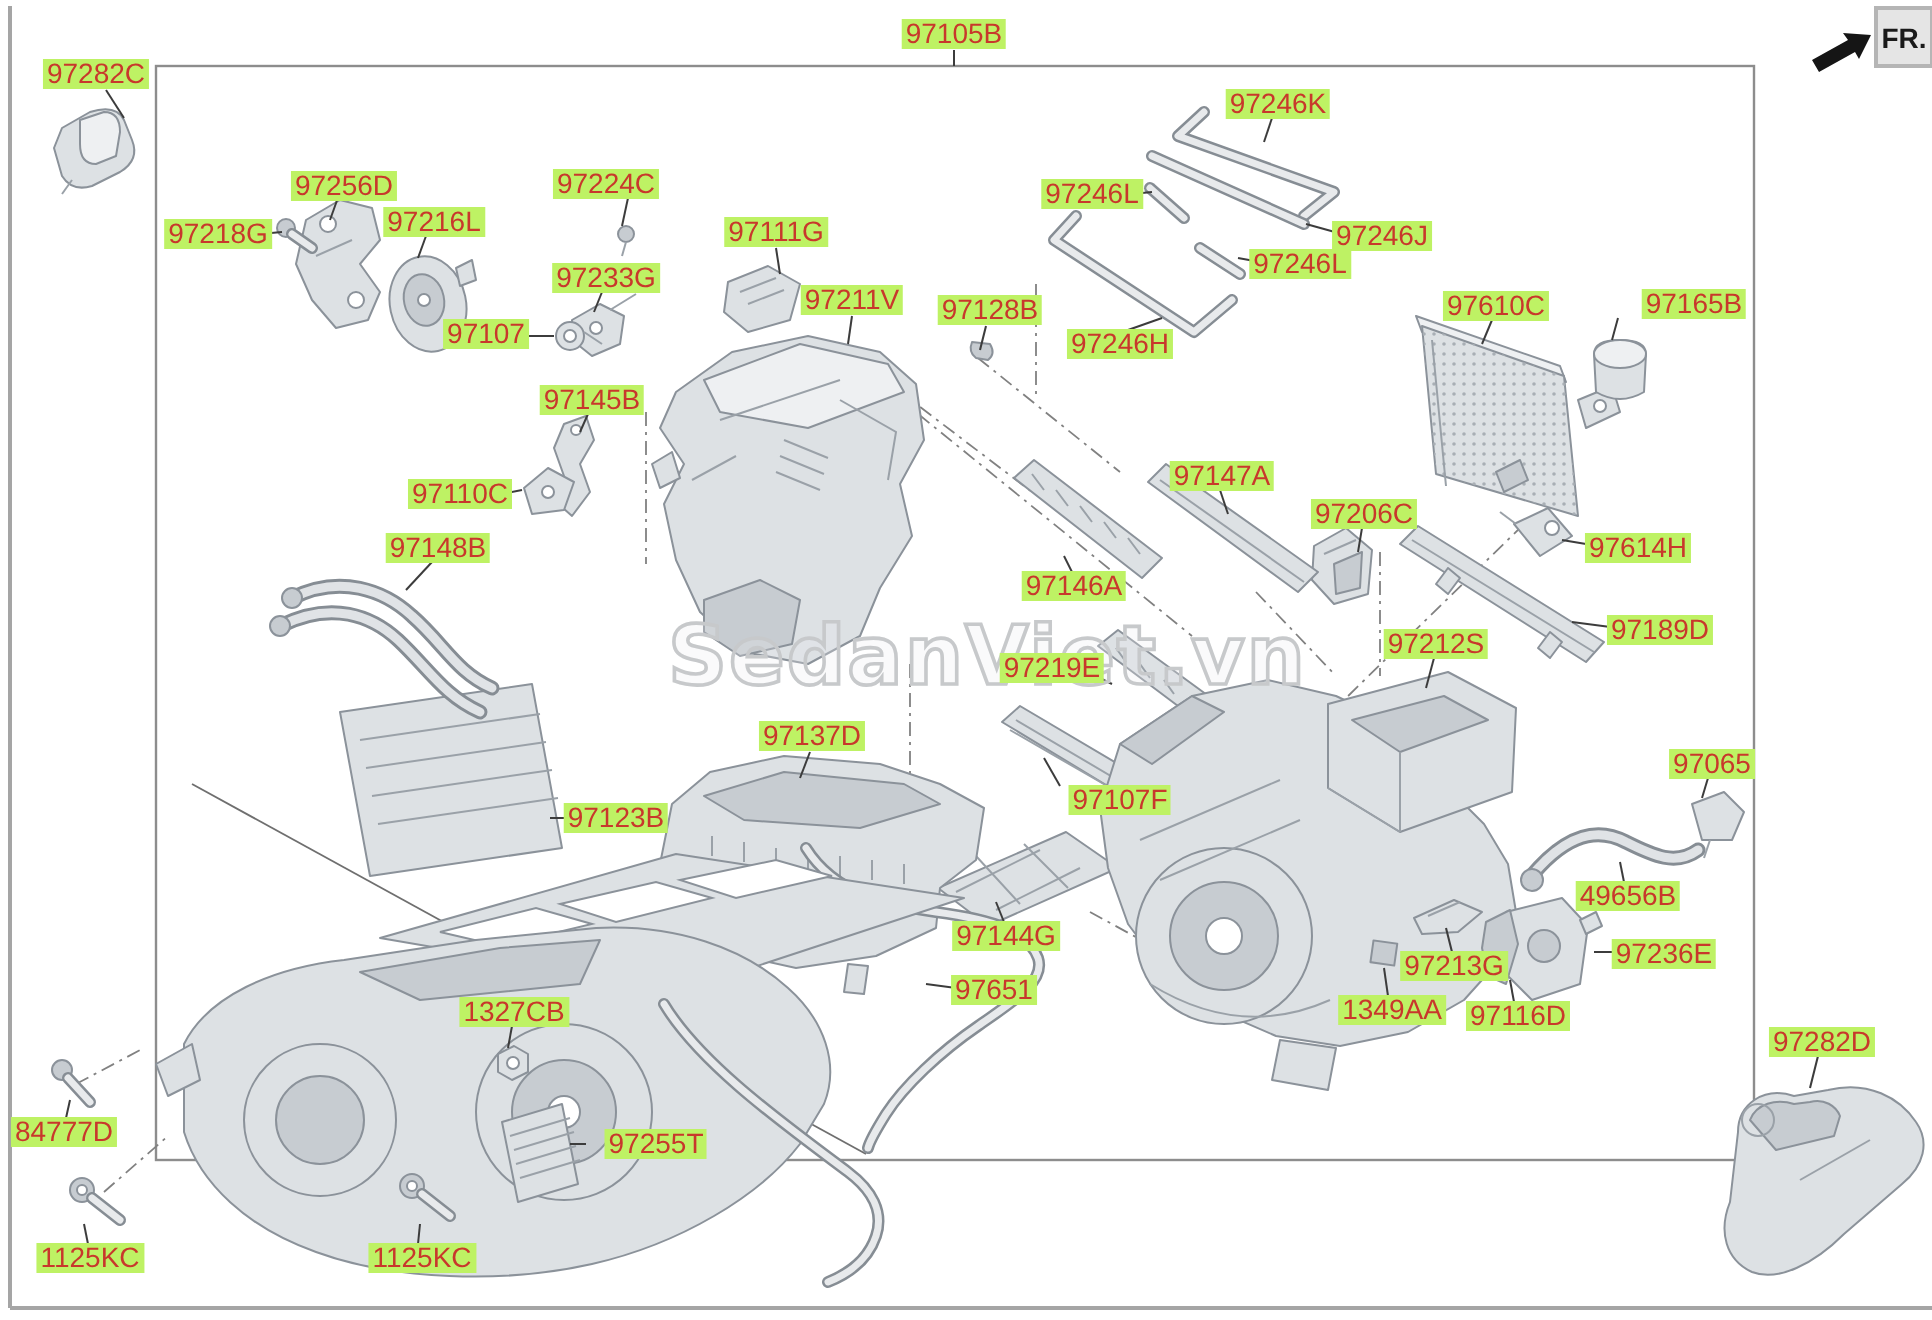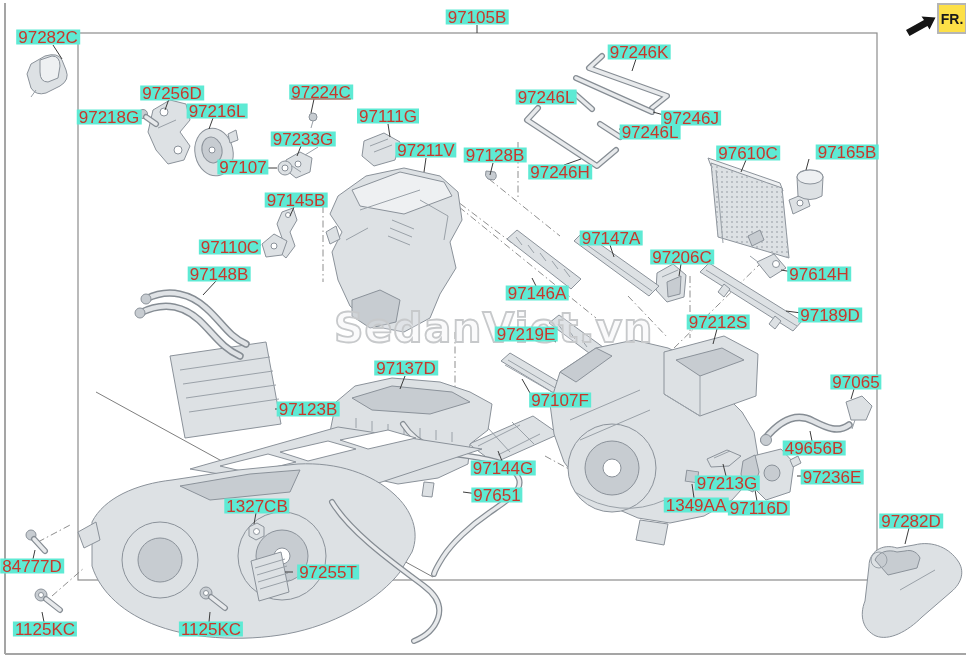--- a/index.html
+++ b/index.html
@@ -17,30 +17,30 @@
   .tube2{fill:none;stroke:#e0e3e6;stroke-width:4.5;stroke-linecap:round;}
   .stube {fill:none;stroke:#868d94;stroke-width:6;stroke-linecap:round;stroke-linejoin:round;}
   .stube2{fill:none;stroke:#e8eaec;stroke-width:3.5;stroke-linecap:round;stroke-linejoin:round;}
   .leader{stroke:#3c3c3c;stroke-width:1;}
   .dash{stroke:#818181;stroke-width:0.9;fill:none;stroke-dasharray:7 3 1.5 3;}
   .thin{stroke:#6f6f6f;stroke-width:0.9;}
   .frame{stroke:#a5a5a5;stroke-width:2;}
   .mainbox{fill:none;stroke:#8d8d8d;stroke-width:1.2;}
   
   .lbl{position:absolute;z-index:3;transform:translate(-50%,-50%);
-       background:#5eead4;color:#c8382c;font-size:17px;line-height:15px;
+       background:#bef264;color:#c8382c;font-size:14px;line-height:15px;
        padding:0 2px;white-space:nowrap;}
   
   .watermark{position:absolute;z-index:2;left:334px;top:304px;width:320px;
        font-family:"DejaVu Sans",sans-serif;font-size:41px;font-weight:bold;line-height:48px;
        letter-spacing:1px;color:rgba(236,237,238,0.25);
        -webkit-text-stroke:1.8px #c7c9cb;pointer-events:none;}
   
   .frbox{position:absolute;z-index:3;left:937px;top:3px;width:26px;height:27px;
-       border:2px solid #b5b5b5;background:#fde047;display:flex;align-items:center;
+       border:2px solid #b5b5b5;background:#e5e5e5;display:flex;align-items:center;
        justify-content:center;font-weight:bold;font-size:14px;color:#1a1a1a;}
 </style>
 </head>
 <body>
 
 <div class="stage">
 
 <svg width="966" height="660" viewBox="0 0 966 660">
   <defs>
     <pattern id="dots" width="5" height="5" patternUnits="userSpaceOnUse">
@@ -398,21 +398,21 @@
 
 <div class="frbox">
   <span>FR.</span>
 </div>
 
 <div id="labels-layer">
       <div class="lbl" style="left: 48px; top: 37px;">97282C</div>
       <div class="lbl" style="left: 477px; top: 17px;">97105B</div>
       <div class="lbl" style="left: 639px; top: 52px;">97246K</div>
       <div class="lbl" style="left: 172px; top: 93px;">97256D</div>
-      <div class="lbl" style="left: 321px; top: 92px; text-decoration: underline;">97224C</div>
+      <div class="lbl" style="left: 303px; top: 92px;">97224C</div>
       <div class="lbl" style="left: 109px; top: 117px;">97218G</div>
       <div class="lbl" style="left: 217px; top: 111px;">97216L</div>
       <div class="lbl" style="left: 388px; top: 116px;">97111G</div>
       <div class="lbl" style="left: 546px; top: 97px;">97246L</div>
       <div class="lbl" style="left: 691px; top: 118px;">97246J</div>
       <div class="lbl" style="left: 650px; top: 132px;">97246L</div>
       <div class="lbl" style="left: 303px; top: 139px;">97233G</div>
       <div class="lbl" style="left: 426px; top: 150px;">97211V</div>
       <div class="lbl" style="left: 495px; top: 155px;">97128B</div>
       <div class="lbl" style="left: 748px; top: 153px;">97610C</div>

